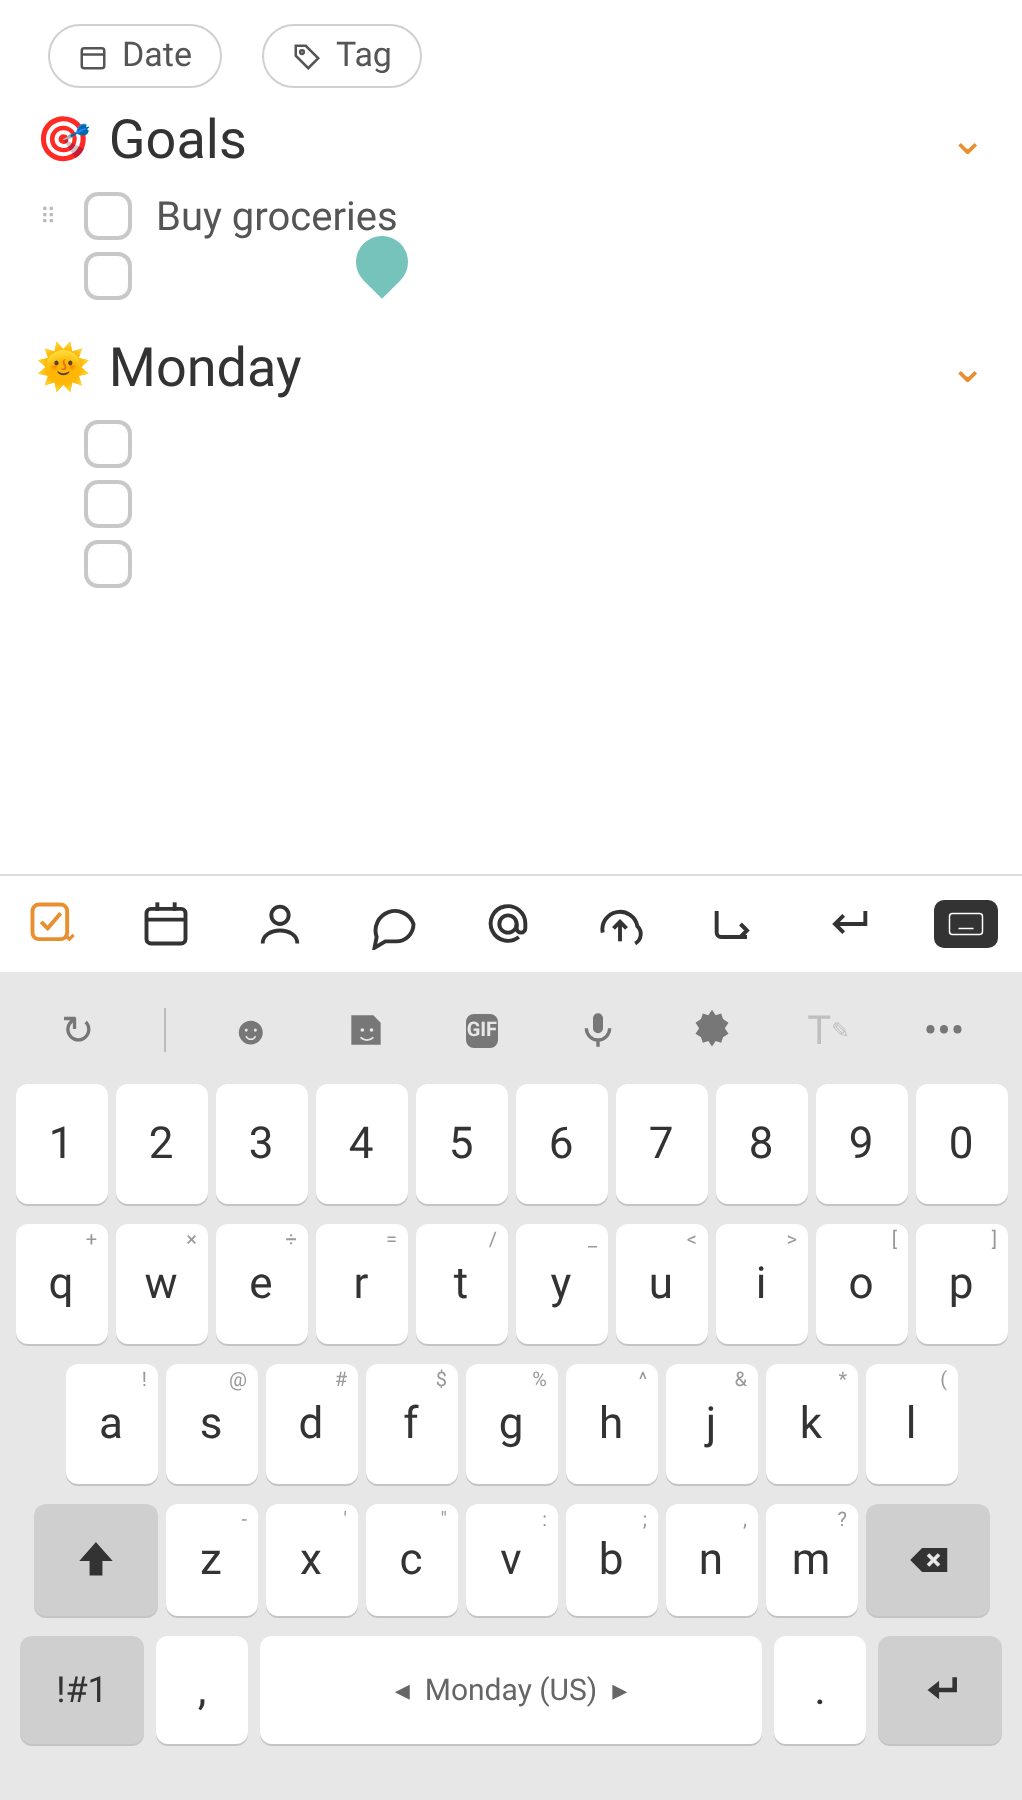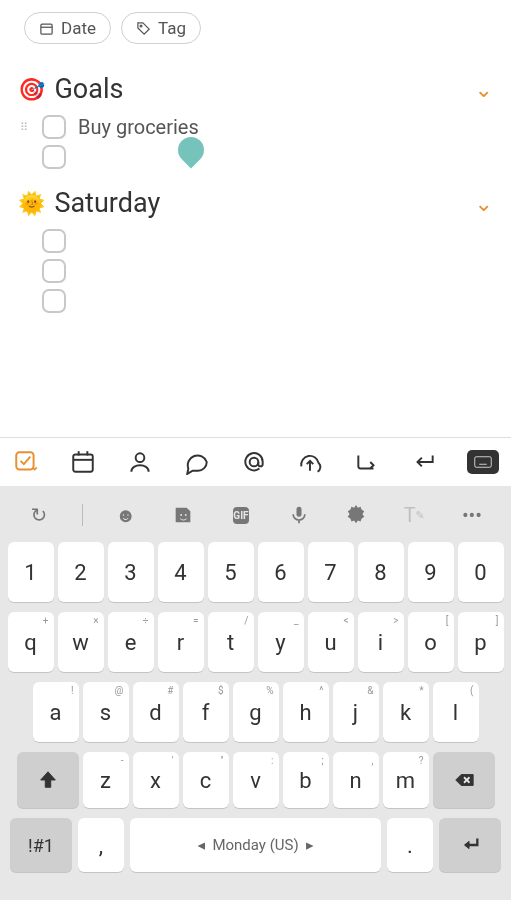--- a/index.html
+++ b/index.html
@@ -1,19 +1,19 @@
 <!DOCTYPE html>
 <html><head>
 <meta charset="utf-8">
 <style>
 *{box-sizing:border-box;margin:0;padding:0;font-family:-apple-system,BlinkMacSystemFont,"Segoe UI",Roboto,sans-serif}
 body{width:511px;height:900px;background:#fff;display:flex;flex-direction:column;overflow:hidden}
 .content{flex:1;padding:12px 18px;overflow:auto}
 .title{font-size:32px;font-weight:400;color:#555;margin:8px 0 14px 6px}
-.chips{display:flex;gap:10px;margin-bottom:29px;margin-left:6px}
+.chips{display:flex;gap:20px;margin-bottom:10px;margin-left:6px}
 .chip{border:1.5px solid #d0d0d0;border-radius:18px;padding:5px 14px;display:flex;align-items:center;gap:7px;color:#555;font-size:17px;background:#fff}
 .chip svg{width:15px;height:15px;stroke:#555;fill:none;stroke-width:2}
 .section{margin-bottom:18px}
 .sec-head{display:flex;align-items:center;justify-content:space-between;margin-bottom:10px}
 .sec-left{display:flex;align-items:center;gap:9px}
 .sec-emoji{font-size:22px}
 .sec-title{font-size:27px;font-weight:400;color:#333}
 .chev{color:#e89030;font-size:22px}
 .task-row{display:flex;align-items:center;gap:12px;margin:6px 0 6px 2px;position:relative}
 .handle{color:#bbb;font-size:11px;line-height:7px;letter-spacing:1px;width:10px}
@@ -82,21 +82,21 @@
         <div class="task-row">
           <div class="handle"></div>
       <div class="cb"></div>
       <div class="task-text"></div>
       </div>
       </div>
       <div class="section">
         <div class="sec-head">
     <div class="sec-left">
             <span class="sec-emoji">🌞</span>
-            <span class="sec-title">Saturday</span>
+            <span class="sec-title">Monday</span>
           </div>
     <span class="chev">⌄</span>
         </div>
         <div class="task-row">
           <div class="handle"></div>
       <div class="cb"></div>
       <div class="task-text"></div>
       </div>
         <div class="task-row">
           <div class="handle"></div>

